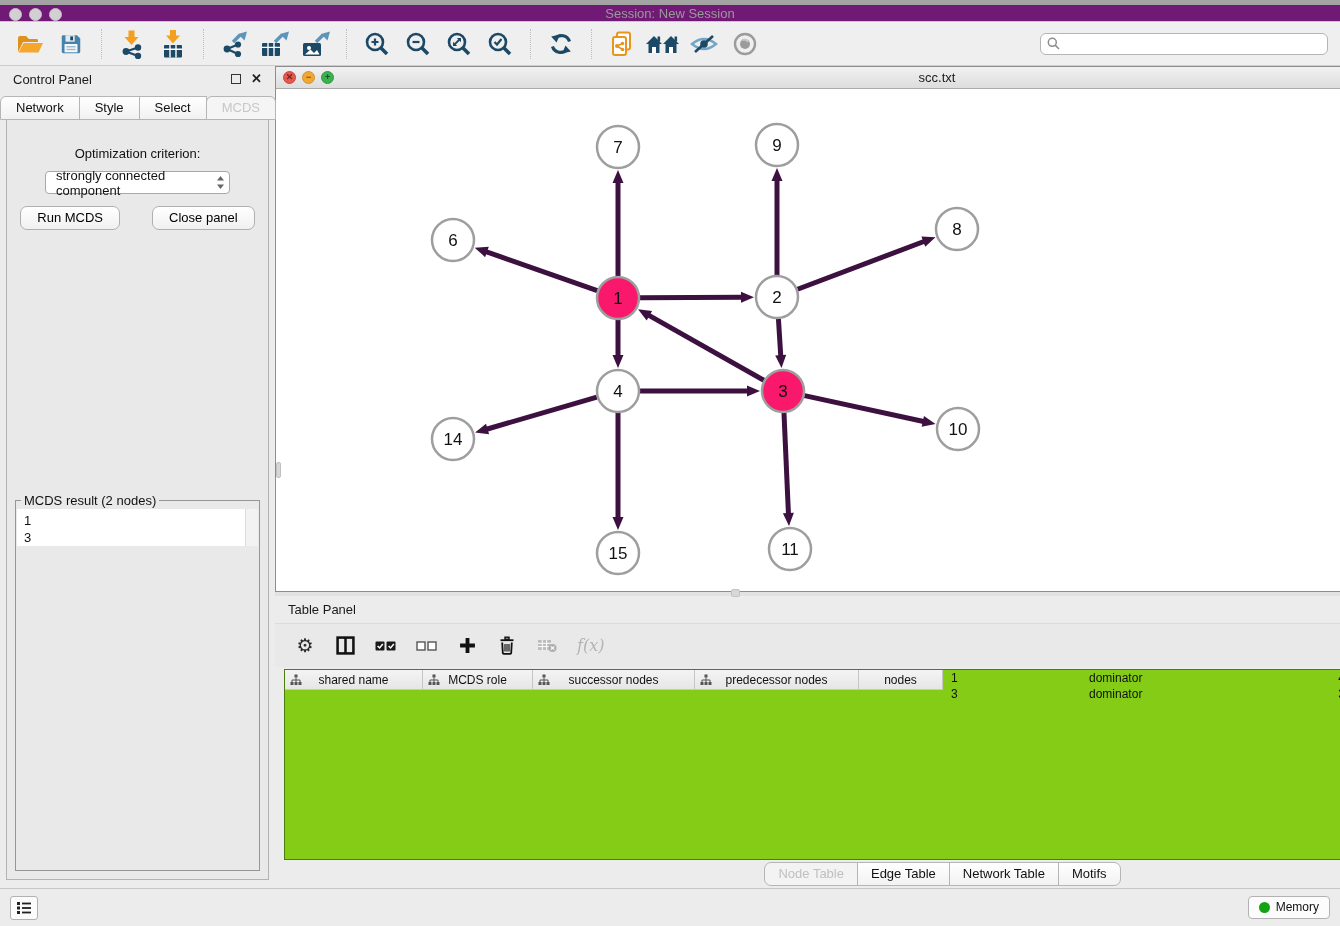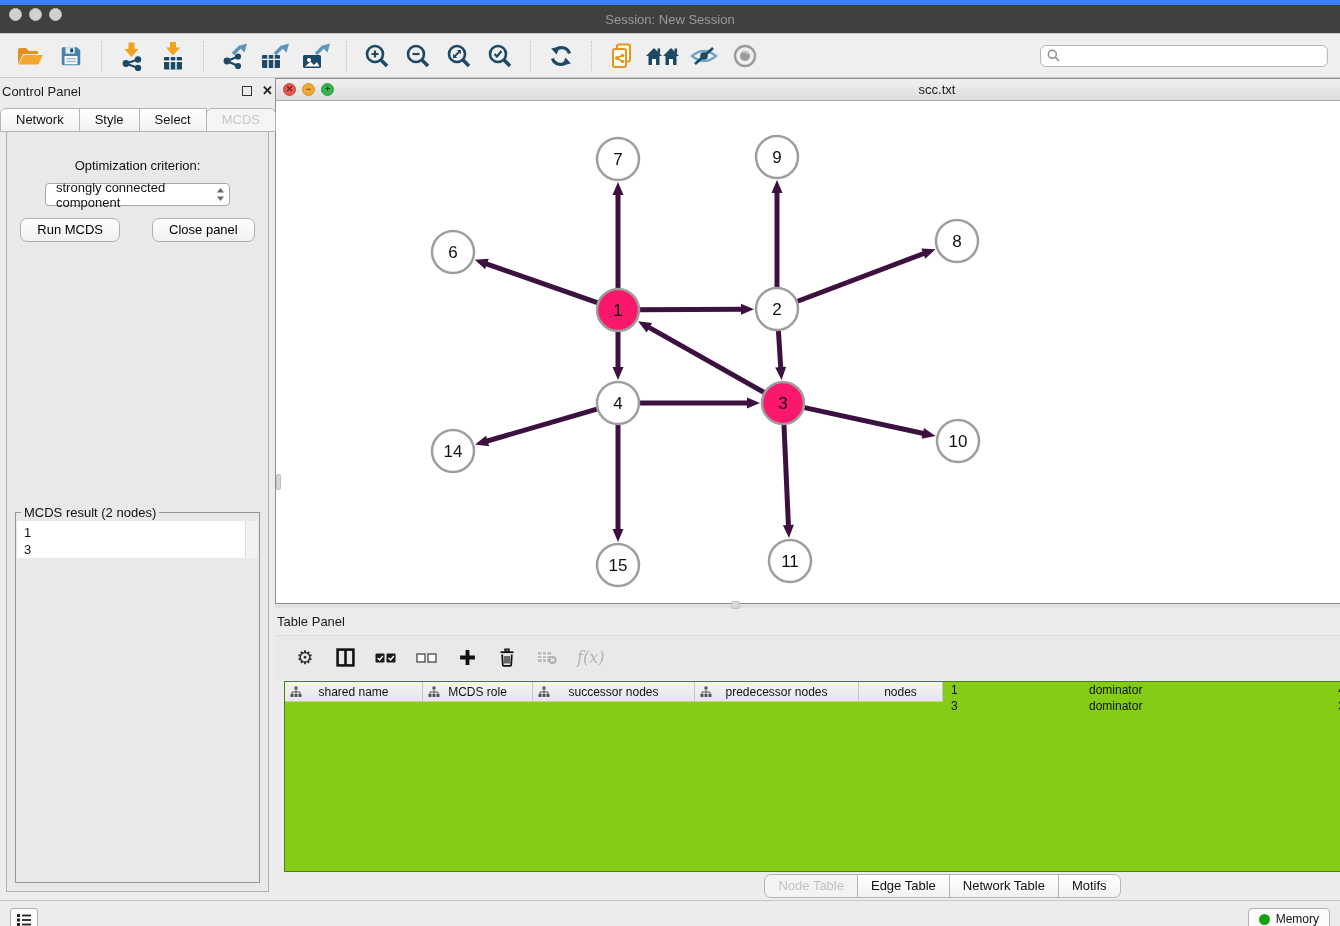--- a/index.html
+++ b/index.html
@@ -2,21 +2,21 @@
 <html><head>
 <meta charset="utf-8">
 <style>
   * { box-sizing: border-box; margin: 0; padding: 0; }
   html,body { background:#d8d8d8; }
   .app { position:relative; width:1340px; height:926px; background:#e7e5e7;
          font-family:"Liberation Sans",sans-serif; font-size:13px; color:#111;
          overflow:hidden; }
 
   
-  .titlebar { height:34px; background:#404040; border-top:5px solid #3b82f6;
+  .titlebar { height:22px; background:#701a75; border-top:5px solid #a3a3a3;
               border-bottom:1px solid #c9c7c9; position:relative;
               display:flex; align-items:center; }
   .tl-group { position:absolute; left:9px; top:3px; display:flex; gap:7px; }
   .tl-gray { width:13px; height:13px; border-radius:50%; background:#d3d0d3; border:1px solid #c2bfc2; }
   .win-title { flex:1; text-align:center; color:#9a9a9a; font-size:13px; }
 
   
   .toolbar { height:44px; background:#efefef; border-bottom:1px solid #cccccc;
              display:flex; align-items:center; padding:0 12px; gap:5px; }
   .tbi { width:36px; height:36px; display:flex; align-items:center; justify-content:center; }
@@ -24,21 +24,21 @@
   .search-wrap { margin-left:auto; width:288px; height:22px; background:#fff;
                  border:1px solid #b5b5b5; border-radius:6px; display:flex;
                  align-items:center; padding:0 6px; gap:4px; }
   .search-input { border:none; outline:none; flex:1; font-size:12px; font-family:"Liberation Sans",sans-serif; background:transparent; }
 
   
   .main { display:flex; height:822px; }
 
   
   .control-panel { width:400px; display:flex; flex-direction:column; background:#ececec; }
-  .panel-header { height:26px; display:flex; align-items:center; padding:0 2px; gap:10px; }
+  .panel-header { height:26px; display:flex; align-items:center; padding:0 13px; gap:10px; }
   .panel-title { flex:1; font-size:13px; color:#1a1a1a; }
   .float-icon { width:10px; height:10px; border:1.6px solid #333; display:inline-block; }
   .close-icon { font-size:13px; font-weight:bold; color:#222; line-height:10px; }
   .cp-tabs { display:flex; justify-content:center; position:relative; z-index:2; margin-top:4px; }
   .tab { padding:3px 15px 4px; background:linear-gradient(#ffffff,#f1f1f1);
          border:1px solid #b5b5b5; margin-right:-1px; font-size:13px; cursor:default; }
   .tab:first-child { border-radius:6px 0 0 0; }
   .tab:last-child  { border-radius:0 6px 0 0; }
   .tab.dimmed { color:#c7c7c7; background:#f5f5f5; border-radius:6px 6px 0 0; }
   .cp-body { flex:1; margin:-1px 6px 8px; border:1px solid #b2b2b2; background:#e9e9e9;

